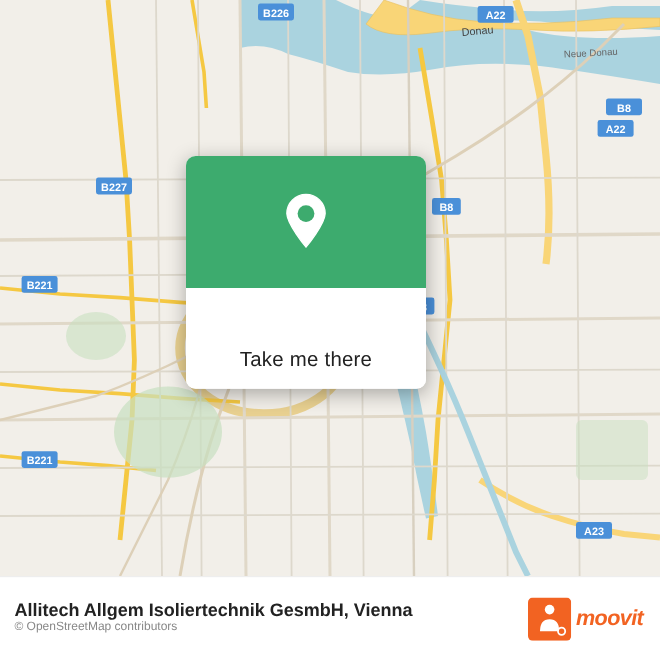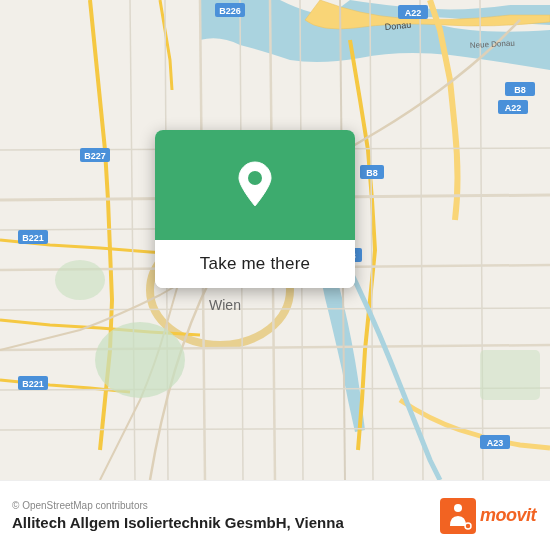--- a/index.html
+++ b/index.html
@@ -59,20 +59,21 @@
       width: 100%;
       padding: 14px 0;
       background: white;
       border: none;
       font-size: 17px;
       font-weight: 500;
       color: #222;
       text-align: center;
       cursor: pointer;
       letter-spacing: 0.2px;
+      margin-top: 36px;
     }
 
     
     #bottom-bar {
       width: 550px;
       height: 70px;
       background: white;
       display: flex;
       align-items: center;
       justify-content: space-between;
@@ -225,22 +226,22 @@
         <path d="M22 2C13.2 2 6 9.2 6 18C6 26.8 22 46 22 46C22 46 38 26.8 38 18C38 9.2 30.8 2 22 2Z" fill="white" stroke="white" stroke-width="1"></path>
         <circle cx="22" cy="18" r="7" fill="#3dab6e"></circle>
       </svg>
     </div>
     <button id="take-me-there-btn">Take me there</button>
   </div>
 </div>
 
 <div id="bottom-bar">
   <div id="bottom-info">
+    <div id="location-name">Allitech Allgem Isoliertechnik GesmbH, Vienna</div>
     <div id="attribution">© OpenStreetMap contributors</div>
-    <div id="location-name">Allitech Allgem Isoliertechnik GesmbH, Vienna</div>
   </div>
   <div id="moovit-logo">
 
     <svg id="moovit-icon" viewBox="0 0 36 36" xmlns="http://www.w3.org/2000/svg">
       <rect width="36" height="36" rx="4" fill="#f26322"></rect>
 
       <circle cx="18" cy="10" r="4" fill="white"></circle>
       <path d="M10,28 Q10,18 18,18 Q26,18 26,28" fill="white"></path>
       <circle cx="28" cy="28" r="3" fill="#f26322" stroke="white" stroke-width="1.5"></circle>
     </svg>

